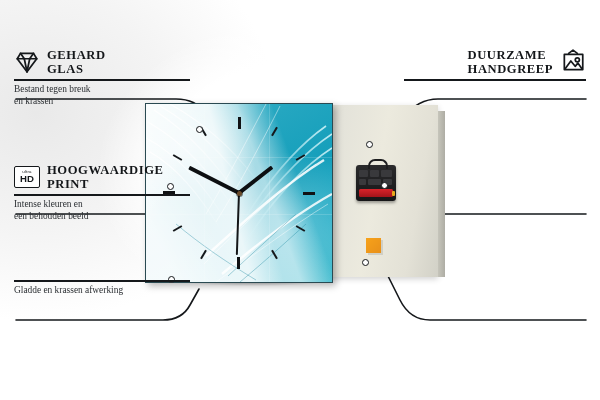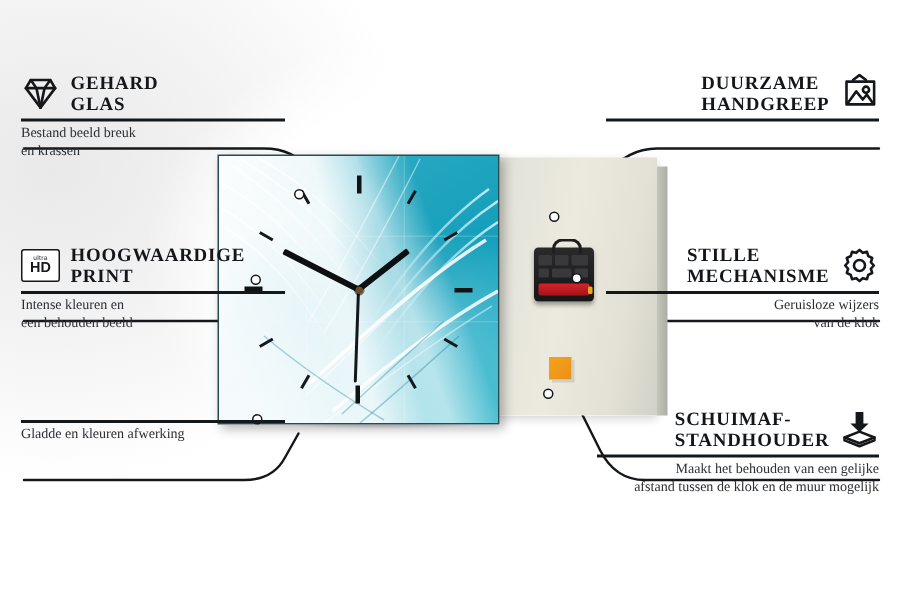--- a/index.html
+++ b/index.html
@@ -296,79 +296,52 @@
         <line x1="3" y1="9" x2="21" y2="9"></line>
         <line x1="6" y1="4" x2="9.5" y2="9"></line>
         <line x1="18" y1="4" x2="14.5" y2="9"></line>
         <line x1="9.5" y1="9" x2="12" y2="21"></line>
         <line x1="14.5" y1="9" x2="12" y2="21"></line>
       </svg>
       <div class="ttl">GEHARD
 GLAS</div>
     </div>
     <div class="rule"></div>
-    <div class="sub">Bestand beeld breuk
+    <div class="sub">Bestand tegen breuk
 en krassen</div>
   </div>
 
   <div class="feat left" id="f-print">
     <div class="head">
       <div class="hdbox">
         <u>ultra</u>
         <b>HD</b>
       </div>
       <div class="ttl">HOOGWAARDIGE
 PRINT</div>
     </div>
     <div class="rule"></div>
     <div class="sub">Intense kleuren en
 een behouden beeld</div>
   </div>
 
   <div class="feat left" id="f-edges">
     <div class="rule"></div>
-    <div class="sub">Gladde en kleuren afwerking</div>
+    <div class="sub">Gladde en krassen afwerking</div>
   </div>
 
   <div class="feat right" id="f-handle">
     <div class="head">
       <div class="ttl">DUURZAME
 HANDGREEP</div>
       <svg class="ico" viewBox="0 0 24 24">
         <polyline points="8,4 12,1 16,4"></polyline>
         <rect x="4" y="5" width="17" height="14"></rect>
         <circle cx="16" cy="10" r="1.9"></circle>
         <polyline points="4.6,18.4 10,11 14,16 16.5,13 20.4,18.4"></polyline>
       </svg>
     </div>
     <div class="rule"></div>
   </div>
 
-  <div class="feat right" id="f-mech">
-    <div class="head">
-      <div class="ttl">STILLE
-MECHANISME</div>
-      <svg class="ico" viewBox="0 0 24 24">
-        <path d="M12,2.4 L14,4.2 L16.6,3.6 L17.4,6.2 L19.8,7.4 L19,10 L20.8,12 L19,14 L19.8,16.6 L17.4,17.8 L16.6,20.4 L14,19.8 L12,21.6 L10,19.8 L7.4,20.4 L6.6,17.8 L4.2,16.6 L5,14 L3.2,12 L5,10 L4.2,7.4 L6.6,6.2 L7.4,3.6 L10,4.2 Z"></path>
-        <circle cx="12" cy="12" r="3.4"></circle>
-      </svg>
-    </div>
-    <div class="rule"></div>
-    <div class="sub">Geruisloze wijzers
-van de klok</div>
-  </div>
-
-  <div class="feat right" id="f-foam">
-    <div class="head">
-      <div class="ttl">SCHUIMAF-
-STANDHOUDER</div>
-      <svg class="ico" viewBox="0 0 24 24">
-        <polygon class="fillblk" points="9.6,1.5 14.4,1.5 14.4,8.6 17.6,8.6 12,14 6.4,8.6 9.6,8.6"></polygon>
-        <polygon points="12,13.6 21.2,17.2 12,20.8 2.8,17.2"></polygon>
-        <polyline points="2.8,17.2 2.8,19 12,22.6 21.2,19 21.2,17.2"></polyline>
-      </svg>
-    </div>
-    <div class="rule"></div>
-    <div class="sub">Maakt het behouden van een gelijke
-afstand tussen de klok en de muur mogelijk</div>
-  </div>
+
 
 </div>
 
 </body></html>

